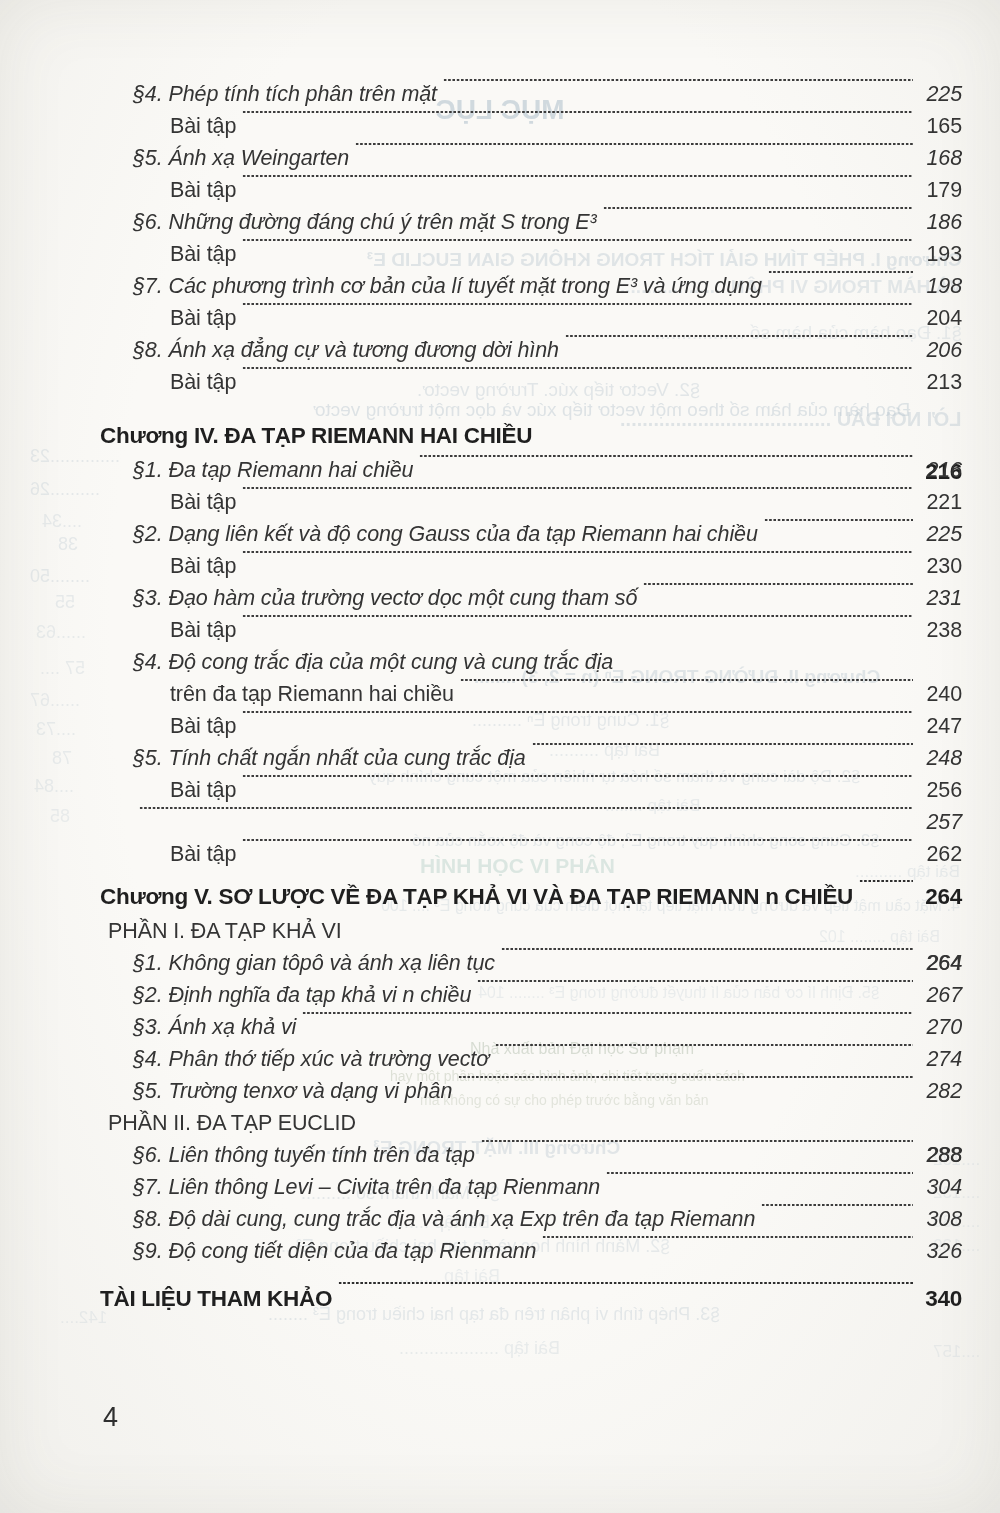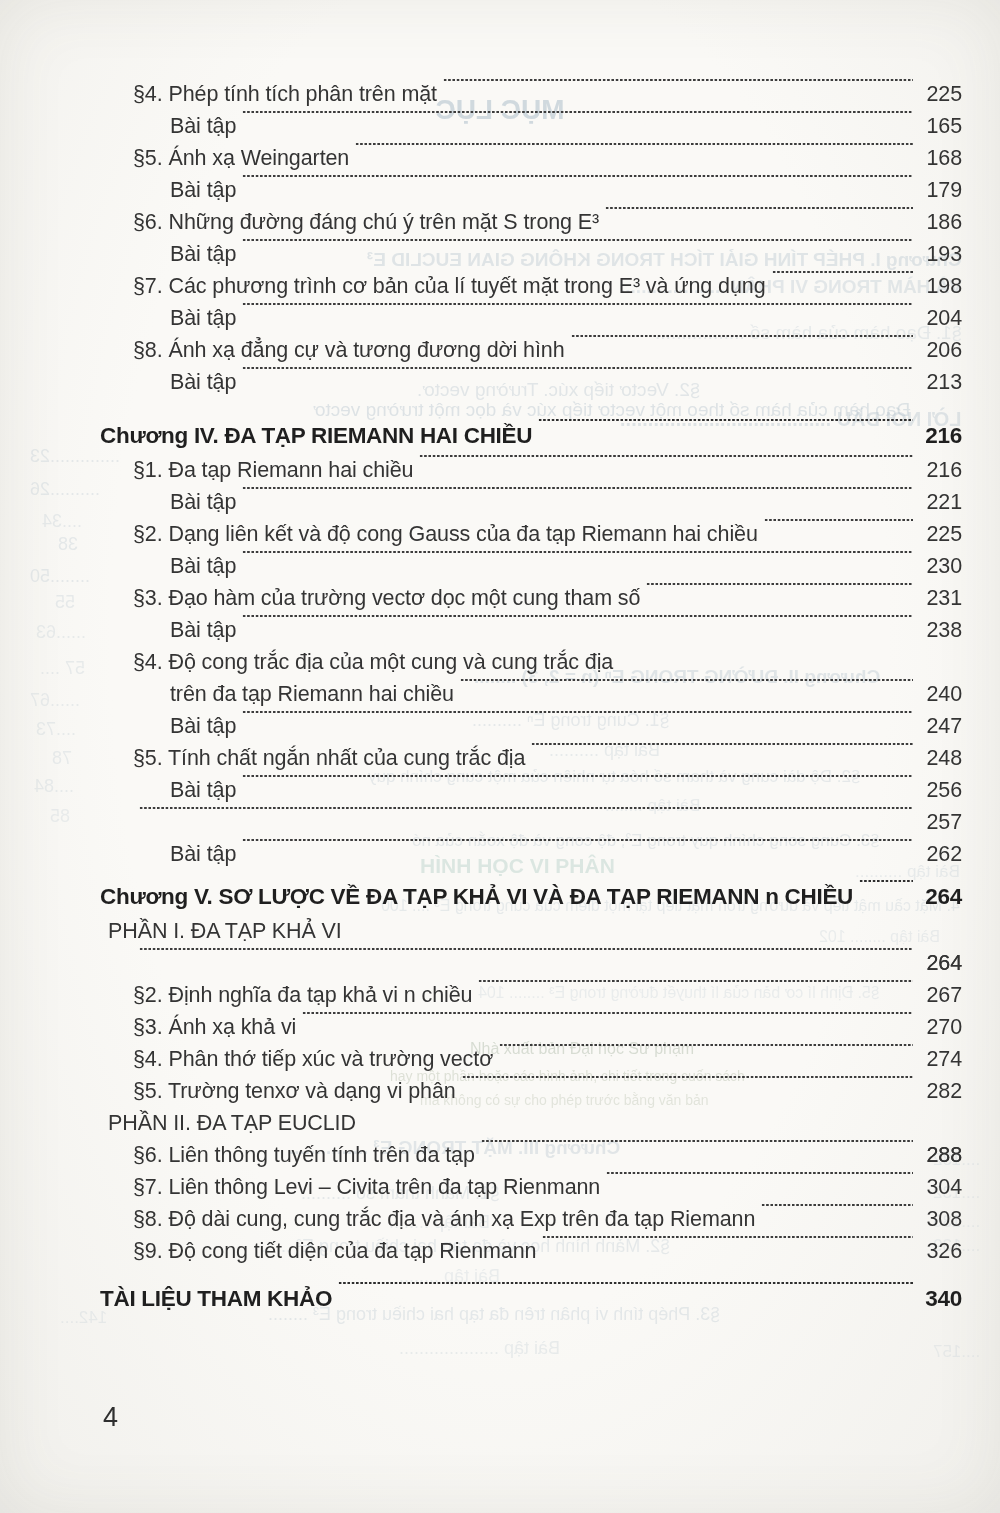--- a/index.html
+++ b/index.html
@@ -22,21 +22,21 @@
   
   .toc{position:absolute;left:100px;top:78px;width:862px;z-index:2;color:#343434;
     letter-spacing:-.1px;}
   .row{display:flex;height:32px;line-height:32px;font-size:21.5px;}
   .row .label{white-space:nowrap;}
   .row .dots{flex:1;margin:0 3px 0 6px;
     background-image:radial-gradient(circle,#3c3c3c 1.02px,transparent 1.32px);
     background-size:4.3px 4.3px;background-repeat:repeat-x;
     background-position:0 bottom 8px;}
   .row .pg{min-width:46px;text-align:right;white-space:nowrap;}
-  .row.section{padding-left:33px;}
+  .row.section{padding-left:33px;font-style:italic;}
   .row.sub{padding-left:70px;}
   .row.part{padding-left:8px;flex-direction:column;}
   .row.chapter{height:36px;line-height:36px;font-weight:700;font-size:22.5px;
     color:#1f1f1f;letter-spacing:-.3px;}
   .row.chapter .dots{background-image:radial-gradient(circle,#2e2e2e 1.1px,transparent 1.4px);
     background-position:0 bottom 10px;}
   .row.chapter .pg{font-weight:700;}
   .pagenum{position:absolute;left:103px;top:1402px;font-size:27px;color:#2f2f2f;z-index:2;}
 </style>
 </head>
@@ -136,21 +136,21 @@
       <div class="row section">
         <span class="label">§8. Ánh xạ đẳng cự và tương đương dời hình</span>
         <span class="dots"></span>
         <span class="pg">206</span>
       </div>
       <div class="row sub">
         <span class="label">Bài tập</span>
         <span class="dots"></span>
         <span class="pg">213</span>
       </div>
-      <div class="row chapter" style="margin-top: 20px;">
+      <div class="row chapter" style="margin-top: 20px; flex-direction: column;">
         <span class="label">Chương IV. ĐA TẠP RIEMANN HAI CHIỀU</span>
         <span class="dots"></span>
         <span class="pg">216</span>
       </div>
       <div class="row section">
         <span class="label">§1. Đa tạp Riemann hai chiều</span>
         <span class="dots"></span>
         <span class="pg">216</span>
       </div>
       <div class="row sub">
@@ -214,20 +214,21 @@
         <span class="label">Chương V. SƠ LƯỢC VỀ ĐA TẠP KHẢ VI VÀ ĐA TẠP RIEMANN n CHIỀU</span>
         <span class="dots"></span>
         <span class="pg">264</span>
       </div>
       <div class="row part">
         <span class="label">PHẦN I. ĐA TẠP KHẢ VI</span>
         <span class="dots"></span>
         <span class="pg">264</span>
       </div>
       <div class="row section">
+        <span class="label">§1. Không gian tôpô và ánh xạ liên tục</span>
         <span class="dots"></span>
         <span class="pg">264</span>
       </div>
       <div class="row section">
         <span class="label">§2. Định nghĩa đa tạp khả vi n chiều</span>
         <span class="dots"></span>
         <span class="pg">267</span>
       </div>
       <div class="row section">
         <span class="label">§3. Ánh xạ khả vi</span>

